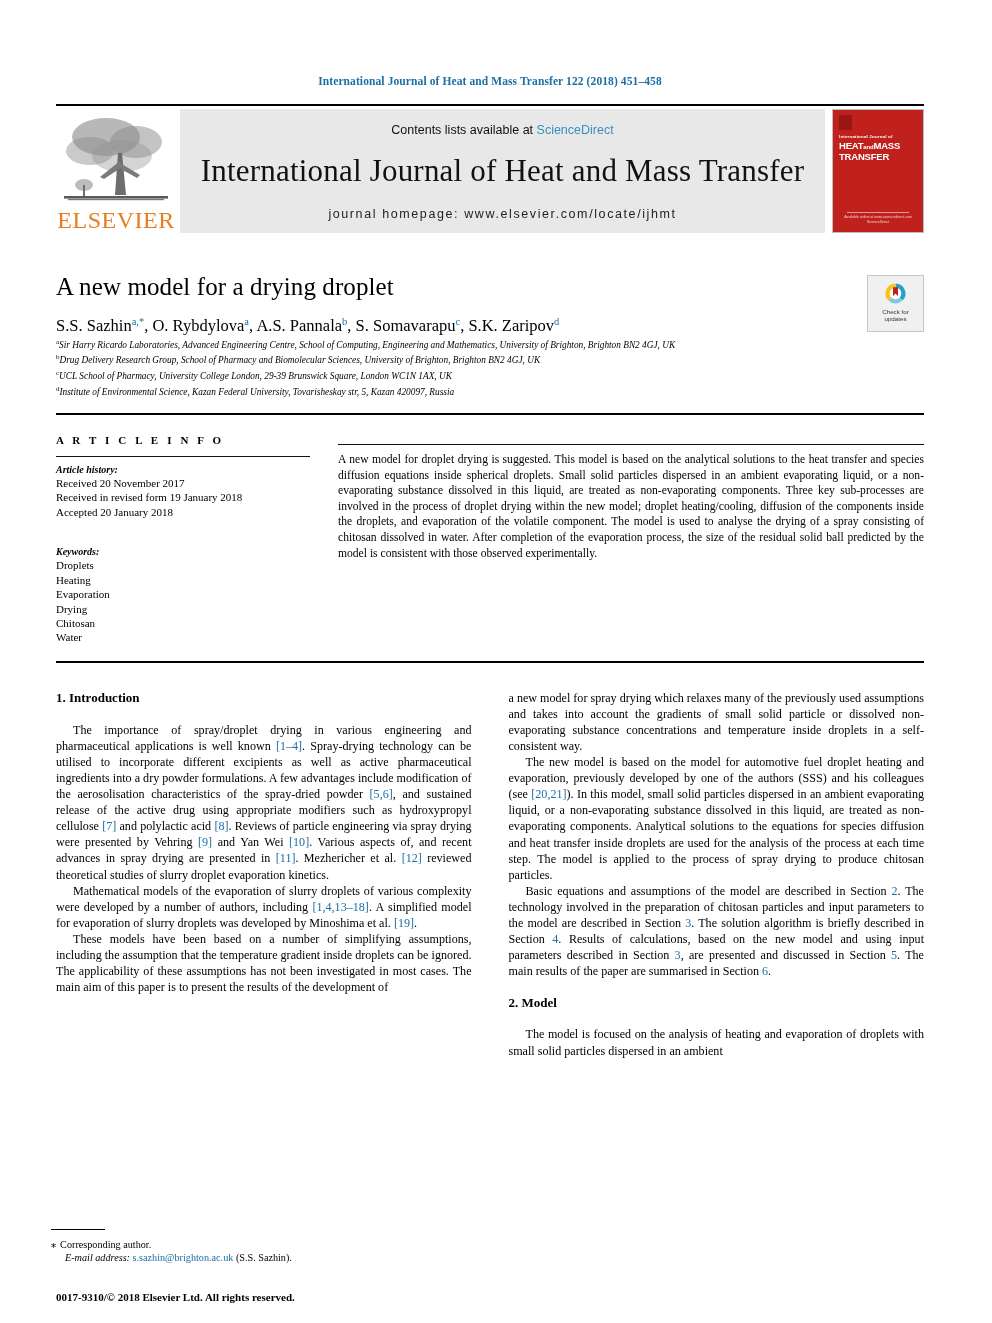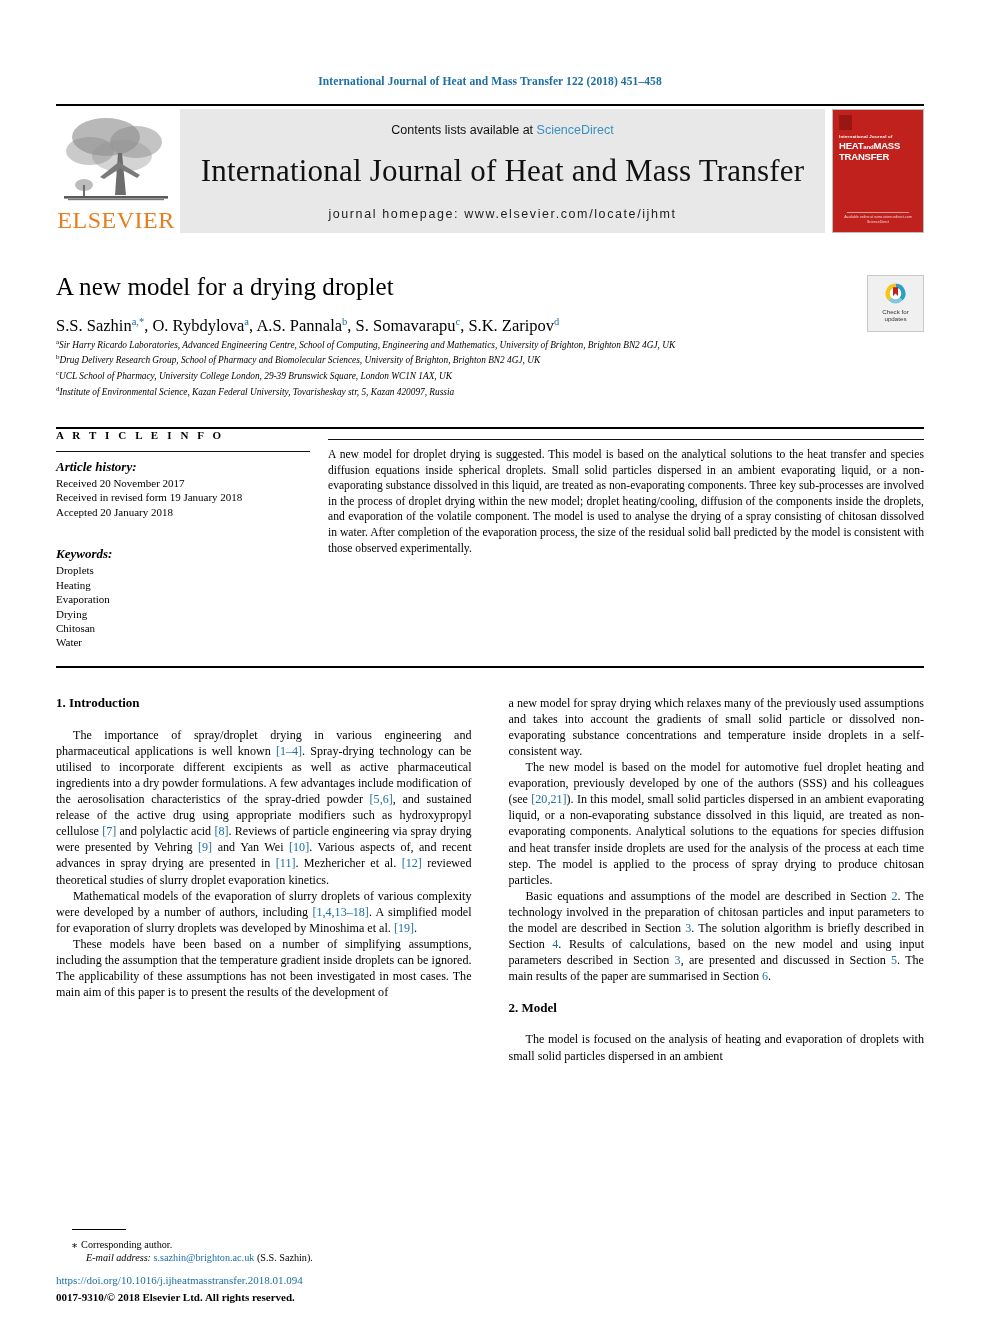--- a/index.html
+++ b/index.html
@@ -195,24 +195,26 @@
     line-height: 12.8px;
   }
   .affiliations sup {
     font-style: normal;
     font-size: 7px;
     vertical-align: super;
   }
 
   
   .infoabs {
-    margin-top: 28px;
+    margin-top: 14px;
     border-top: 2px solid #000;
+    padding-top: 19px;
     display: flex;
     position: relative;
+    gap: 10px;
   }
   .col-info {
     flex: 0 0 272px;
     width: 272px;
     padding-right: 18px;
     box-sizing: border-box;
   }
   .col-abs {
     flex: 1 1 auto;
   }
@@ -221,21 +223,21 @@
     font-size: 11px;
     font-weight: bold;
     letter-spacing: 3.1px;
   }
   .hr-thin {
     border: 0;
     border-top: 1.4px solid #111;
     margin: 10px 0 7px 0;
   }
   .info-hdr {
-    font-size: 13px;
+    font-size: 10px;
     font-style: italic;
     font-weight: bold;
     margin-bottom: 1px;
   }
   .info-line {
     font-size: 11px;
     line-height: 14.4px;
   }
   .kw-block { margin-top: 27px; }
   .kw-item {
@@ -283,21 +285,21 @@
     margin: 0;
     hyphens: manual;
   }
   p.body.noindent { text-indent: 0; }
   .ref { color: #1c6ea4; }
   .spacer-h { height: 16px; }
 
   
   .footnote {
     position: absolute;
-    left: 72px;
+    left: 51px;
     bottom: 58px;
     width: 420px;
   }
   .footnote-rule {
     width: 54px;
     border-top: 1px solid #000;
     margin-bottom: 8px;
   }
   .fn-line {
     font-size: 10.2px;
@@ -464,17 +466,16 @@
       <span class="fn-star">⁎</span><span>Corresponding author.</span>
     </div>
     <div class="fn-line" style="padding-left:14px;">
       <span class="fn-label">E-mail address:</span>
       <span class="fn-email">s.sazhin@brighton.ac.uk</span>
       <span>(S.S. Sazhin).</span>
     </div>
   </div>
 
   <div class="doi-block">
-    <span class="doi-link">https://doi.org/10.1016/j.ijheatmasstransfer.2018.01.094</span>
     <span class="issn-line">0017-9310/© 2018 Elsevier Ltd. All rights reserved.</span>
   </div>
 
 </div>
 
 </body></html>

